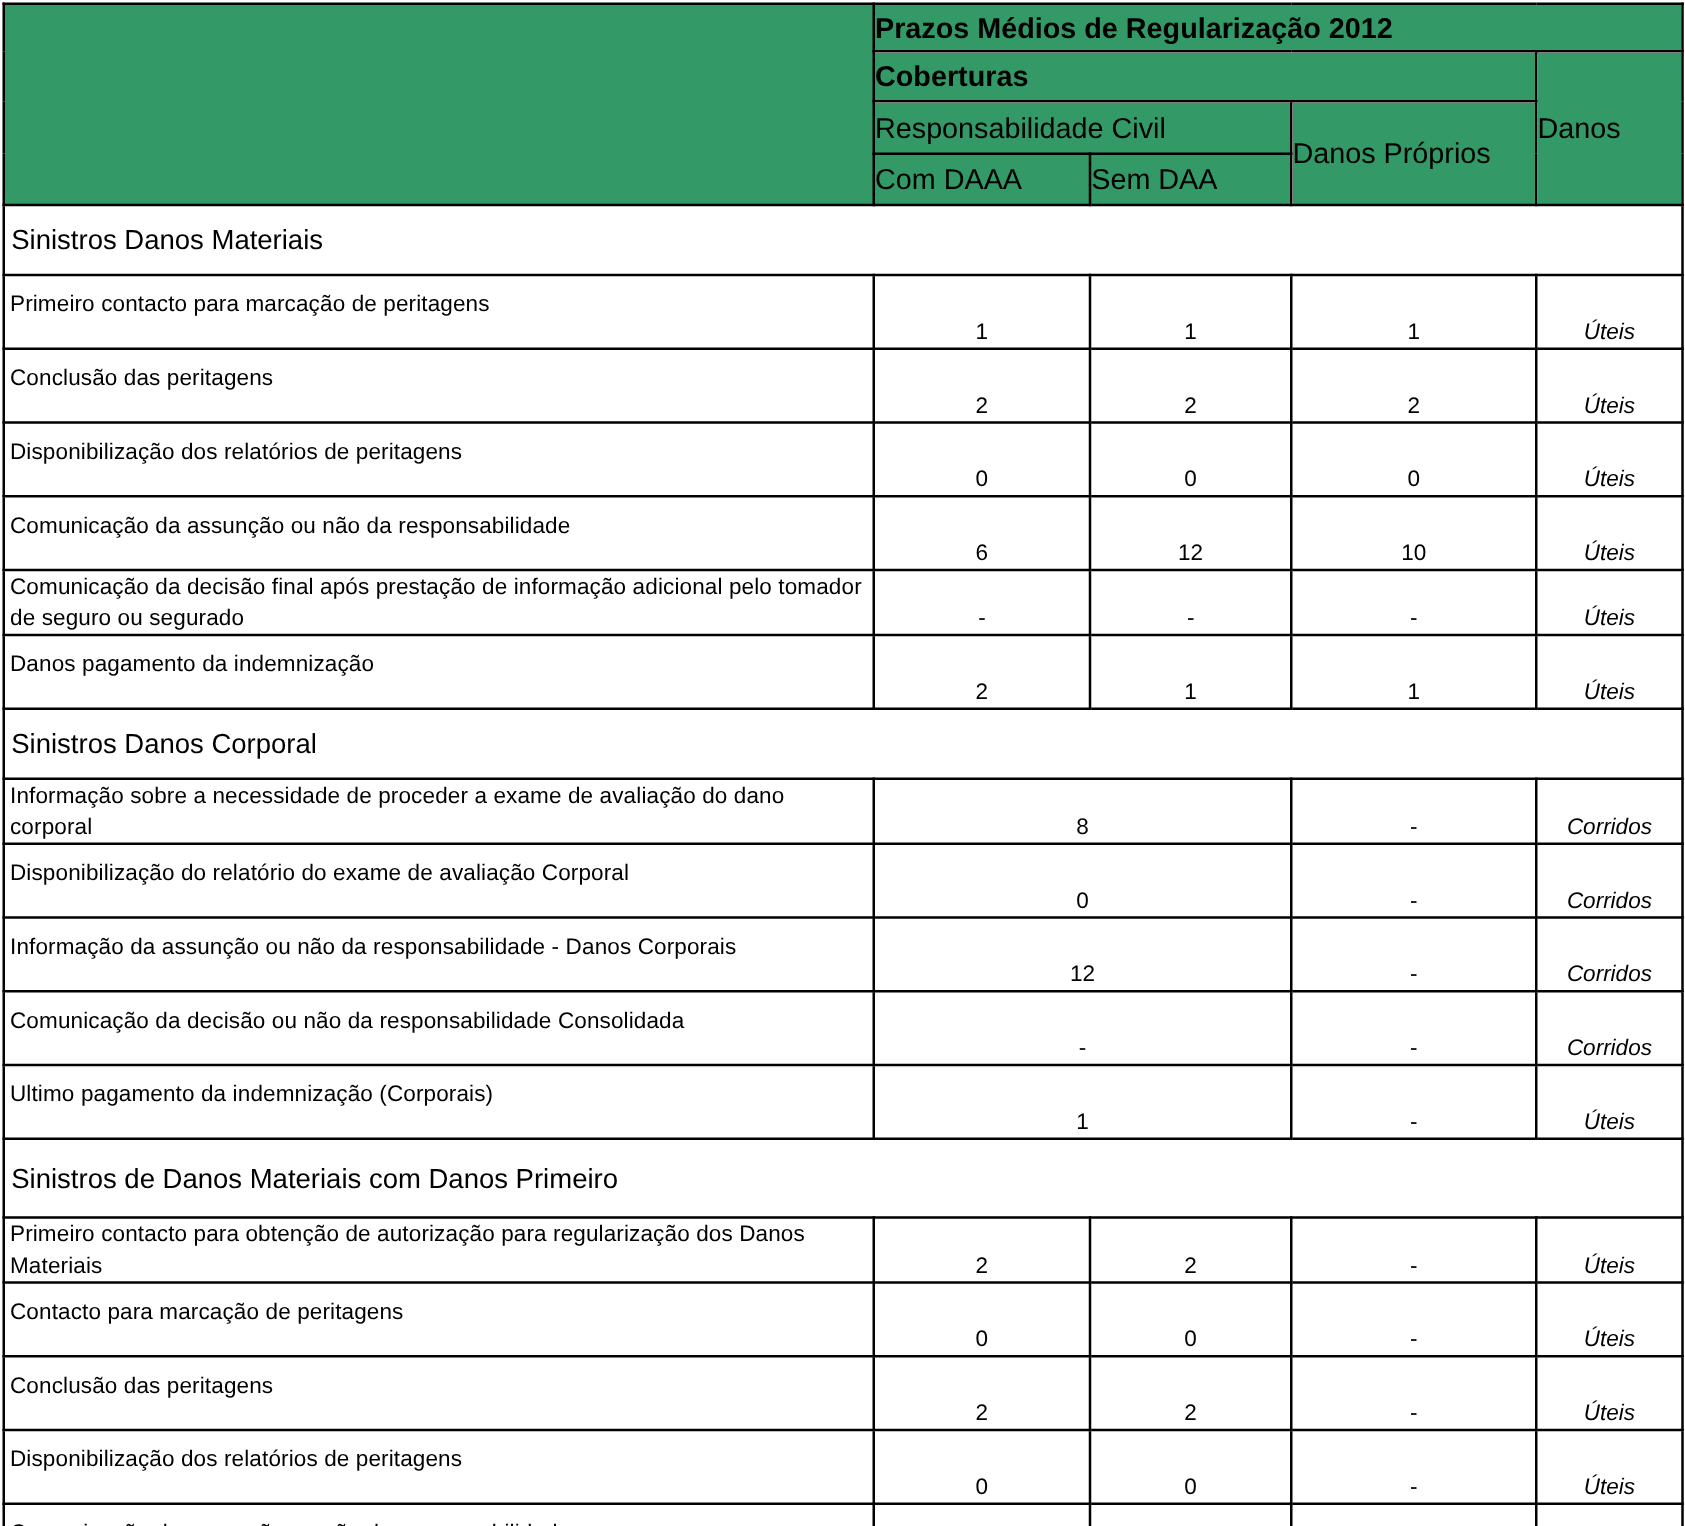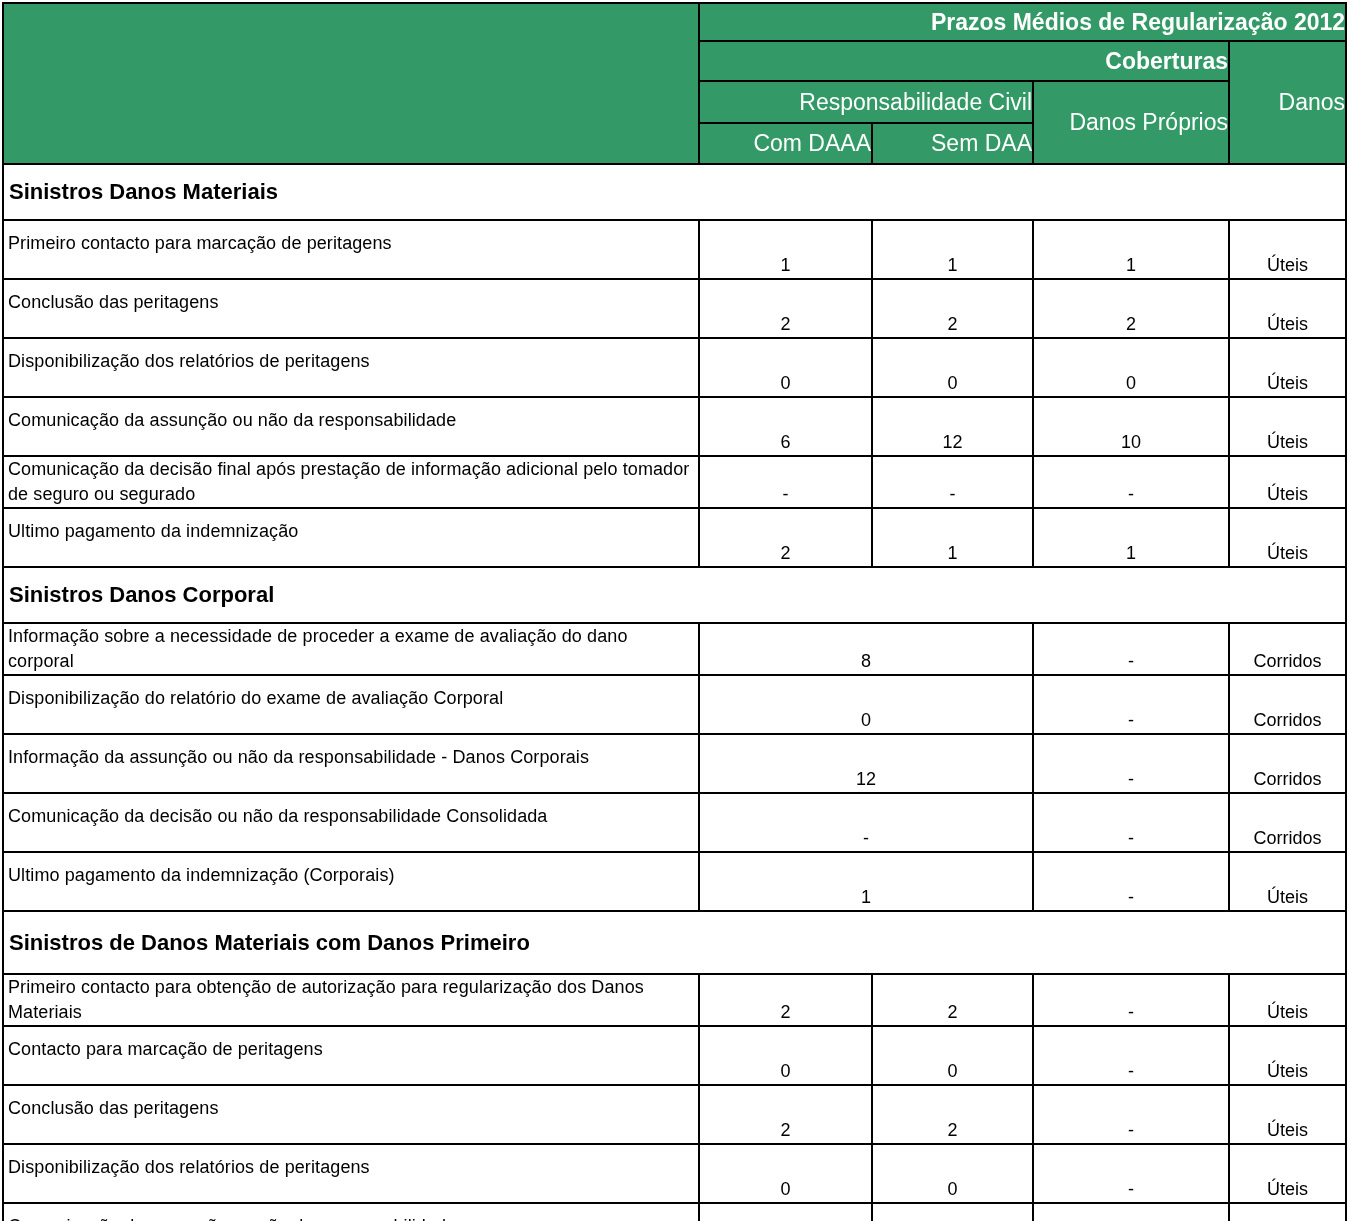--- a/index.html
+++ b/index.html
@@ -15,35 +15,35 @@
   col.c-sem { width: 161px; }
   col.c-dp { width: 196px; }
   col.c-dias { width: 117px; }
   td, th {
     border: 2px solid #000;
     padding: 0;
     color: #000;
     font-weight: normal;
     overflow: hidden;
   }
-  .hdr { background: #339966; color: #ffffff; text-align: right; font-size: 23px; }
+  .hdr { background: #339966; color: #000000; text-align: left; font-size: 23px; }
   .hdr.bold { font-weight: bold; }
   .hdr-blank { background: #339966; border-right: 2px solid #000; }
   tr.h1 { height: 38px; }
   tr.h2 { height: 40px; }
   tr.h3 { height: 42px; }
   tr.h4 { height: 41px; }
-  tr.sec td { height: 54px; font-weight: bold; font-size: 22px; padding-left: 5px; vertical-align: middle; margin-top: 32px; }
+  tr.sec td { height: 54px; font-weight: normal; font-size: 22px; padding-left: 5px; vertical-align: middle; margin-top: 32px; }
   tr.sec.tall td { height: 61px; }
   tr.row td { height: 47px; font-size: 18px; }
   td.lbl { padding-left: 4px; vertical-align: top; line-height: 25px; letter-spacing: 0.1px; }
   td.lbl.one { padding-top: 10px; }
   td.lbl.two { padding-top: 0; }
   td.num { text-align: center; vertical-align: bottom; padding-bottom: 2px; font-size: 18px; }
-  td.dias { text-align: center; vertical-align: bottom; padding-bottom: 2px; font-size: 19px; }
+  td.dias { text-align: center; vertical-align: bottom; padding-bottom: 2px; font-size: 19px; font-style: italic; }
 </style>
 </head>
 <body>
 
 <table>
   <colgroup>
     <col class="c-label">
       <col class="c-com">
       <col class="c-sem">
       <col class="c-dp">
@@ -100,21 +100,21 @@
         <td class="dias">Úteis</td>
       </tr>
       <tr class="row">
         <td class="lbl two">Comunicação da decisão final após prestação de informação adicional pelo tomador de seguro ou segurado</td>
         <td class="num">-</td>
         <td class="num">-</td>
         <td class="num">-</td>
         <td class="dias">Úteis</td>
       </tr>
       <tr class="row">
-        <td class="lbl one">Ultimo pagamento da indemnização</td>
+        <td class="lbl one">Danos pagamento da indemnização</td>
         <td class="num">2</td>
         <td class="num">1</td>
         <td class="num">1</td>
         <td class="dias">Úteis</td>
       </tr>
       <tr class="sec">
         <td colspan="5">Sinistros Danos Corporal</td>
       </tr>
       <tr class="row">
         <td class="lbl two">Informação sobre a necessidade de proceder a exame de avaliação do dano corporal</td>

